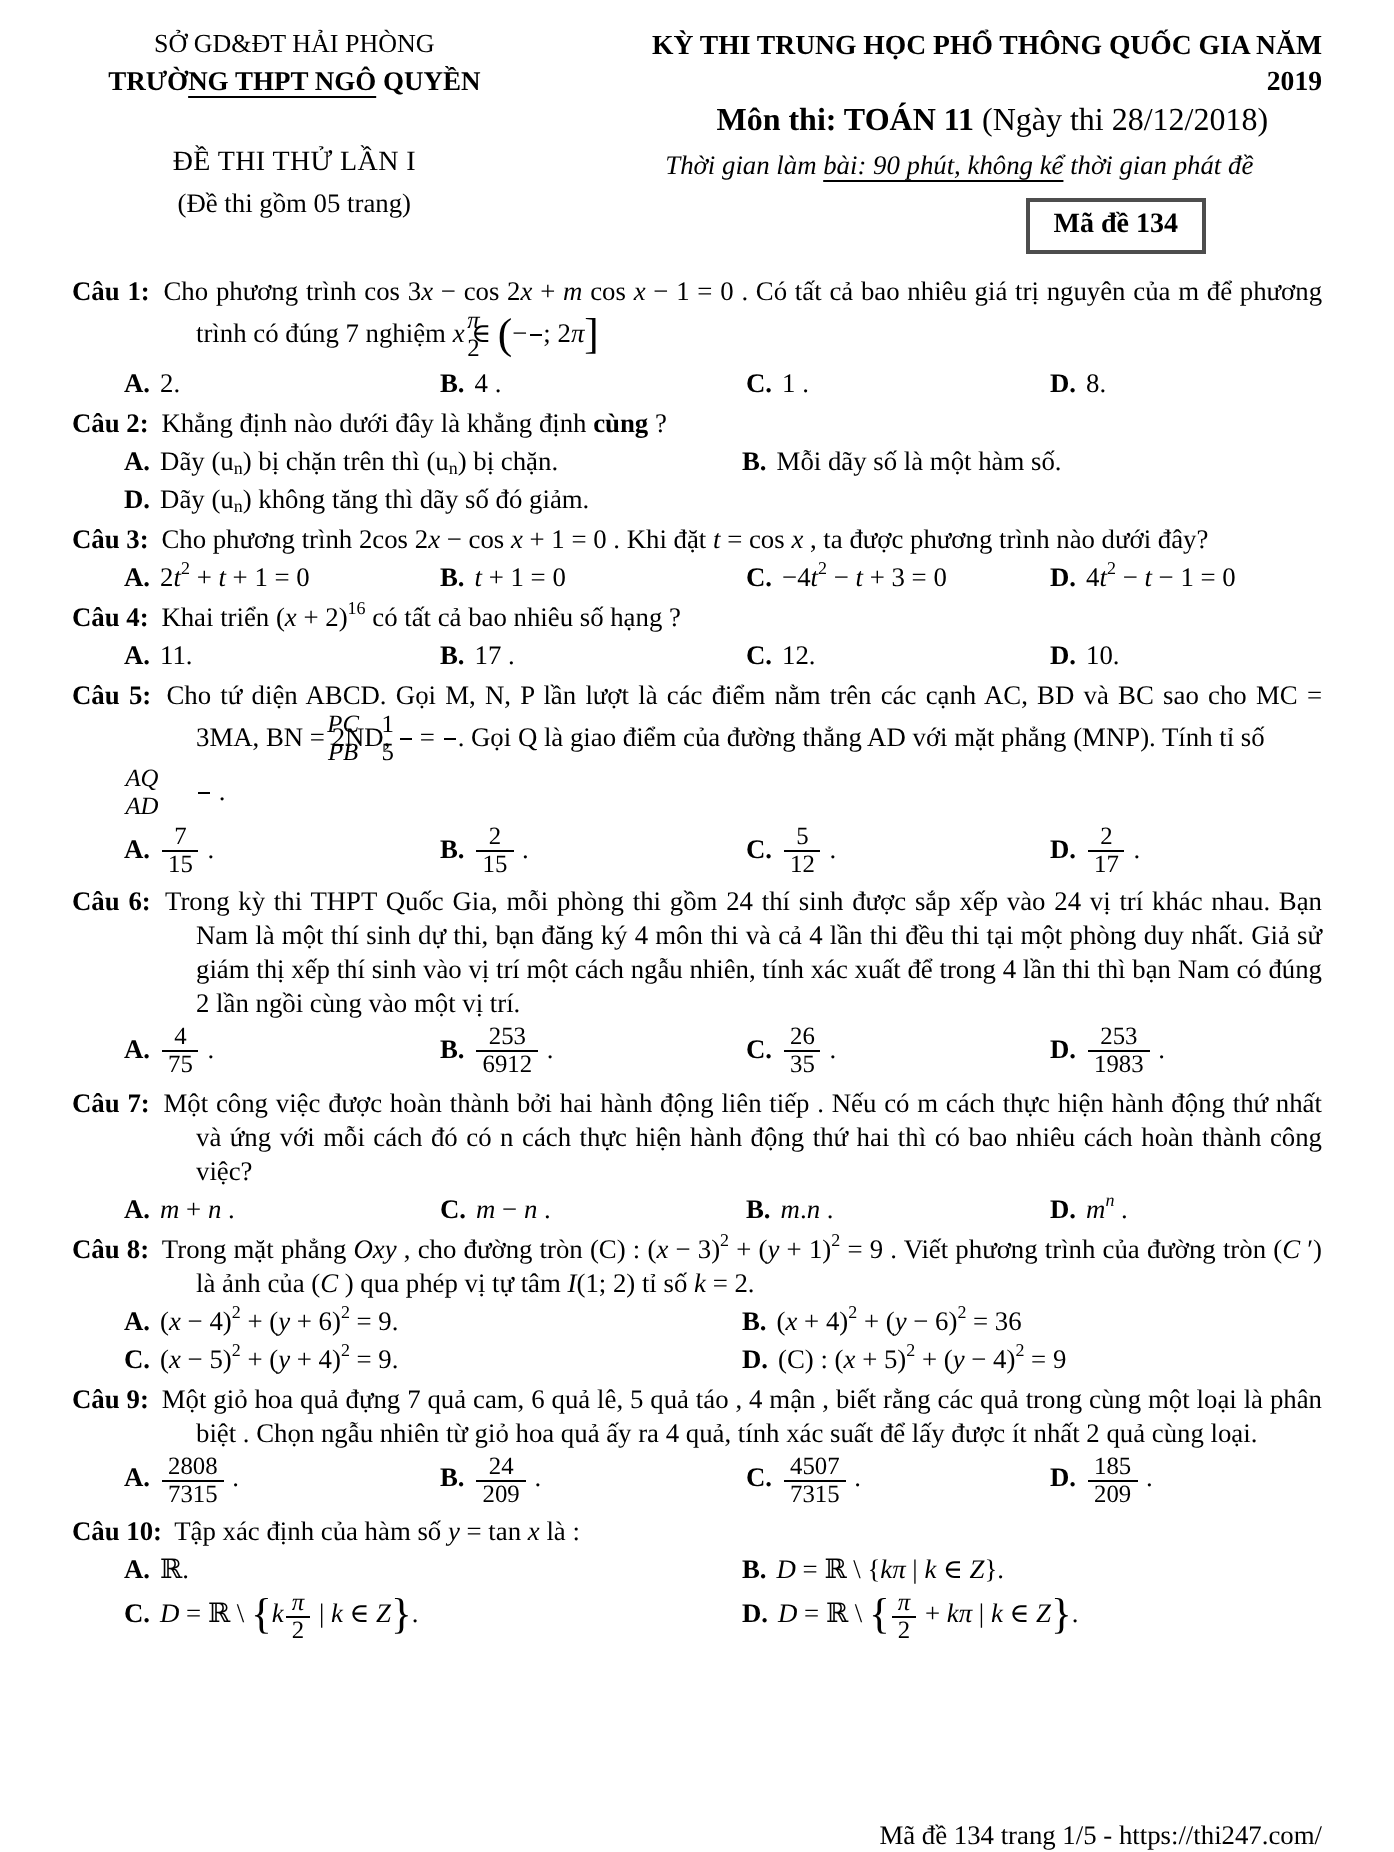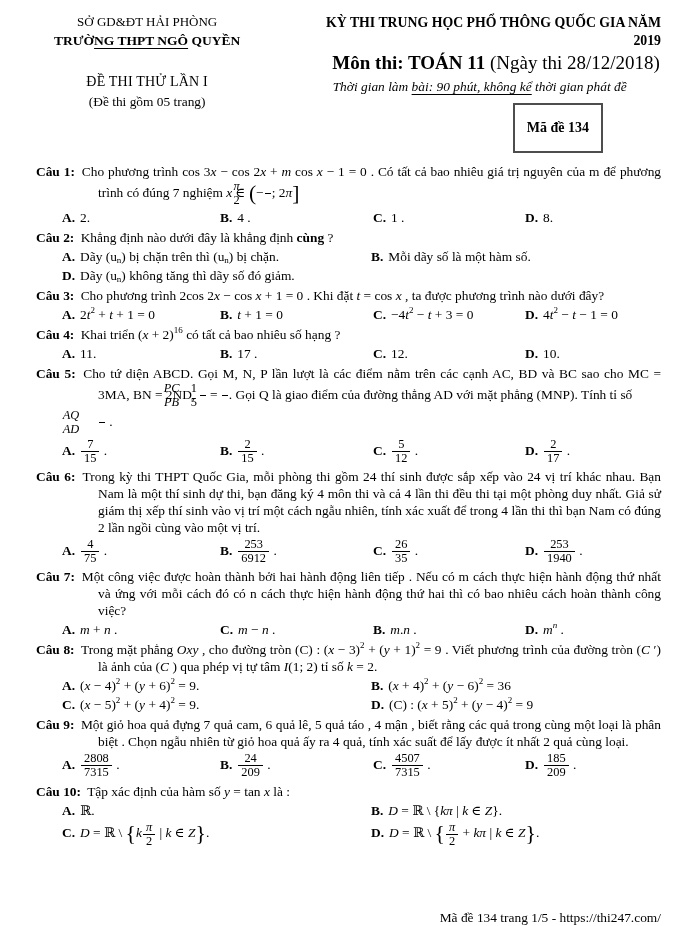--- a/index.html
+++ b/index.html
@@ -11,26 +11,26 @@
   }
   
   .header { display:flex; width:100%;gap:40px; }
   .h-left { width:38%; text-align:center; }
   .h-right { width:62%; text-align:center; display:flex; flex-direction:column; align-items:center; }
   .h-left .dept { font-size:13px; }
   .h-left .school { font-weight:bold; font-size:13.5px; margin-top:1px; }
   .h-left .title { font-weight:normal; font-size:14px; margin-top:24px; letter-spacing:.2px; }
   .h-left .pages { margin-top:3px; }
   .h-right .exam { font-weight:bold; font-size:13.8px;text-align:right; }
-  .h-right .subject { margin-top:2px; font-size:19px;margin-left:33px; }
+  .h-right .subject { margin-top:2px; font-size:16px;margin-left:33px; }
   .h-right .time { font-style:italic; margin-top:3px; font-size:13.4px; }
   .u { text-decoration:underline; text-underline-offset:3px; }
   .code-box {
     border:2px solid #4d4d4d; font-weight:bold; font-size:14px;
-    padding:14px 12px; margin-top:8px; align-self:flex-end; margin-right:58px;
+    padding:3px 12px; margin-top:8px; align-self:flex-end; margin-right:58px;
     background:#fff;
   }
   
   .questions { margin-top:10px; }
   .q { margin-bottom:2px; }
   .qbody { margin:0; padding-left:62px; text-indent:-62px; text-align:justify; }
   .qlabel { font-weight:bold; padding-right:3px; }
   .opts { display:grid; margin-left:26px; margin-top:1px; }
   .row4 { grid-template-columns:158px 153px 152px 1fr; }
   .grid2 { grid-template-columns:309px 1fr; }
@@ -112,21 +112,21 @@
           <div class="opt"><b>C.</b><span><span class="fr"><span>5</span><span>12</span></span> .</span></div>
           <div class="opt"><b>D.</b><span><span class="fr"><span>2</span><span>17</span></span> .</span></div>
         </div>
       </div>
       <div class="q">
         <p class="qbody"><b class="qlabel">Câu 6:</b> <span>Trong kỳ thi THPT Quốc Gia, mỗi phòng thi gồm 24 thí sinh được sắp xếp vào 24 vị trí khác nhau. Bạn Nam là một thí sinh dự thi, bạn đăng ký 4 môn thi và cả 4 lần thi đều thi tại một phòng duy nhất. Giả sử giám thị xếp thí sinh vào vị trí một cách ngẫu nhiên, tính xác xuất để trong 4 lần thi thì bạn Nam có đúng 2 lần ngồi cùng vào một vị trí.</span></p>
         <div class="opts row4">
           <div class="opt"><b>A.</b><span><span class="fr"><span>4</span><span>75</span></span> .</span></div>
           <div class="opt"><b>B.</b><span><span class="fr"><span>253</span><span>6912</span></span> .</span></div>
           <div class="opt"><b>C.</b><span><span class="fr"><span>26</span><span>35</span></span> .</span></div>
-          <div class="opt"><b>D.</b><span><span class="fr"><span>253</span><span>1940</span></span> .</span></div>
+          <div class="opt"><b>D.</b><span><span class="fr"><span>253</span><span>1983</span></span> .</span></div>
         </div>
       </div>
       <div class="q">
         <p class="qbody"><b class="qlabel">Câu 7:</b> <span>Một công việc được hoàn thành bởi hai hành động liên tiếp . Nếu có m cách thực hiện hành động thứ nhất và ứng với mỗi cách đó có n cách thực hiện hành động thứ hai thì có bao nhiêu cách hoàn thành công việc?</span></p>
         <div class="opts row4">
           <div class="opt"><b>A.</b><span><i>m</i> + <i>n</i> .</span></div>
           <div class="opt"><b>C.</b><span><i>m</i> − <i>n</i> .</span></div>
           <div class="opt"><b>B.</b><span><i>m</i>.<i>n</i> .</span></div>
           <div class="opt"><b>D.</b><span><i>m</i><sup><i>n</i></sup> .</span></div>
         </div>

